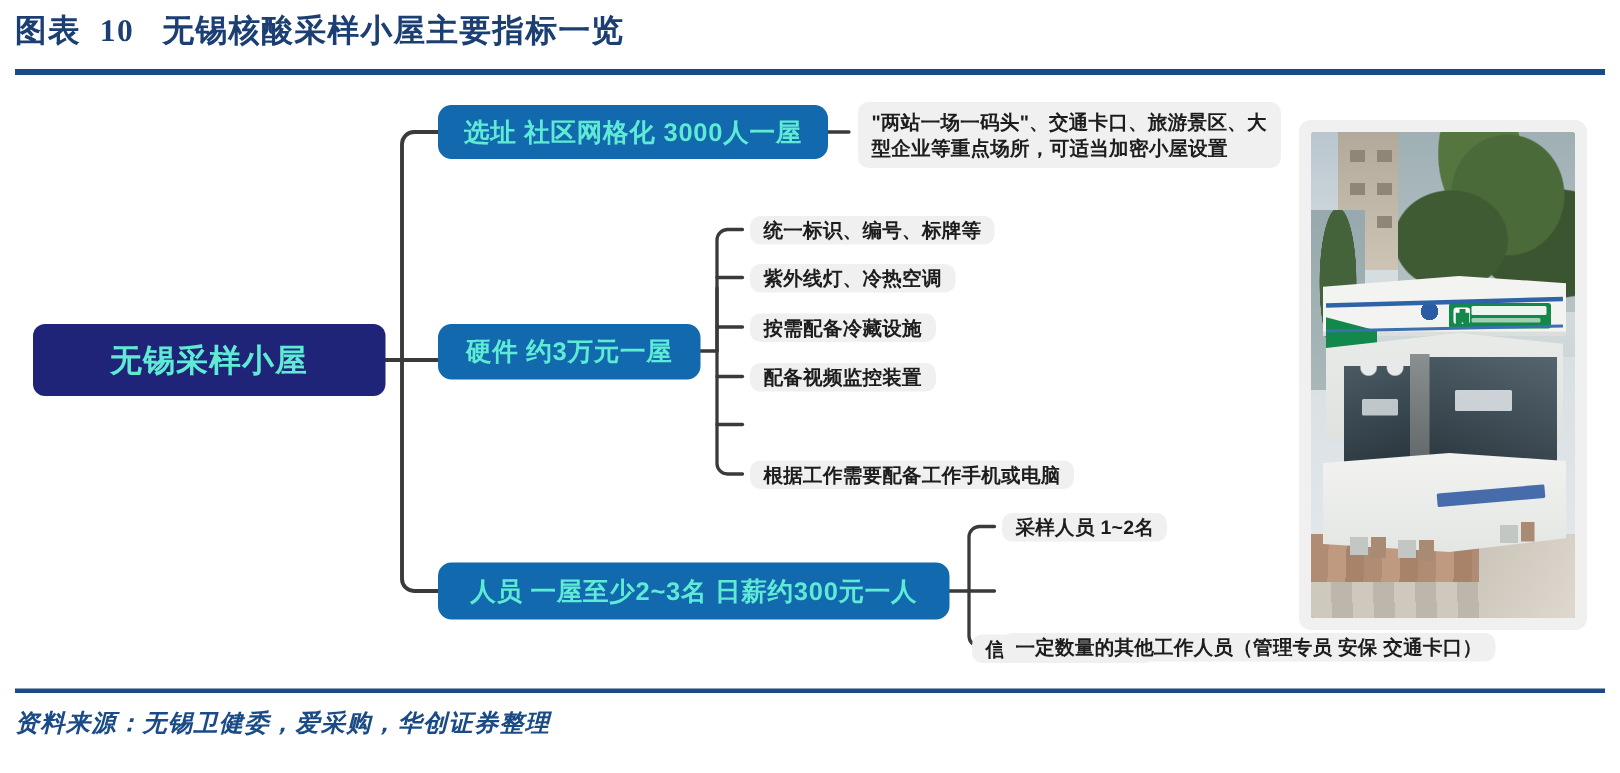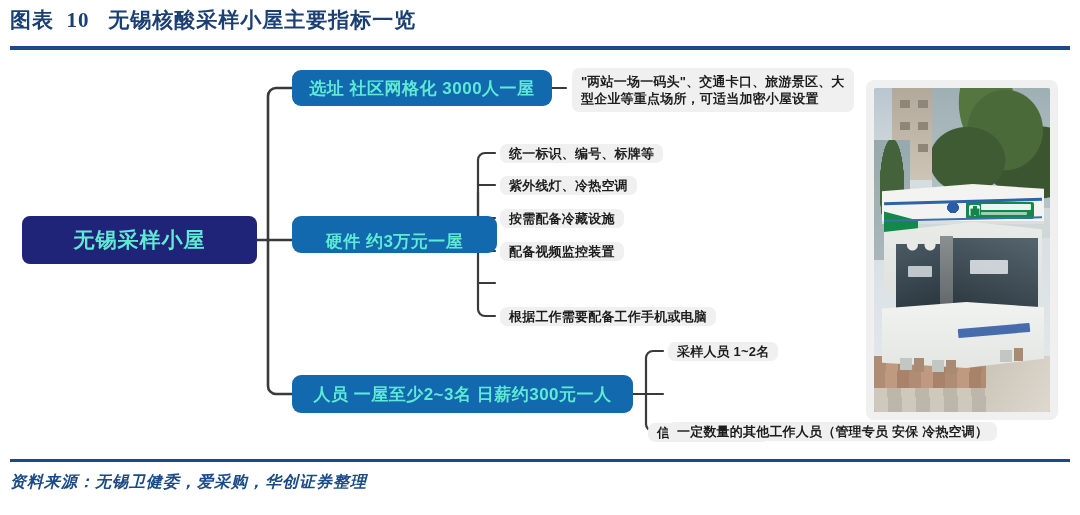--- a/index.html
+++ b/index.html
@@ -46,21 +46,21 @@
   .root{
     left:22px;top:164px;width:235px;height:48px;
     background:#1f2478;border-radius:8px;font-size:21px;
     letter-spacing:1px;
   }
   .branch{
     background:#1269ad;border-radius:9px;font-size:17px;
     letter-spacing:.5px;
   }
   .branch-1{left:292px;top:18px;width:260px;height:36px;}
-  .branch-2{left:292px;top:164px;width:205px;height:37px;align-items:flex-end;}
+  .branch-2{left:292px;top:164px;width:175px;height:37px;}
   .branch-3{left:292px;top:323px;width:341px;height:38px;}
 
   
   .leaf{
     position:absolute;
     background:#f0f0f0;border-radius:7px;
     color:#1d1d1d;font-weight:bold;font-size:13px;
     display:flex;align-items:center;
     padding:0 9px;box-sizing:border-box;white-space:nowrap;
     letter-spacing:.2px;
@@ -235,21 +235,21 @@
     <div class="node branch branch-3">
       <span>人员 一屋至少2~3名 日薪约300元一人</span>
     </div>
     <div class="leaf" style="left:668px;top:290px;height:19px;">
       <span>采样人员 1~2名</span>
     </div>
     <div class="leaf" style="left:648px;top:333px;height:19px;margin-top:38px;">
       <span>信息登记人员 1名</span>
     </div>
     <div class="leaf" style="left:668px;top:370px;height:19px;">
-      <span>一定数量的其他工作人员（管理专员 安保 冷热空调）</span>
+      <span>一定数量的其他工作人员（管理专员 安保 交通卡口）</span>
     </div>
 
     <div class="photo-card">
       <div class="photo">
         <div class="ph-sky"></div>
         <div class="ph-building"></div>
         <div class="ph-bwin" style="left:26px;top:12px;width:10px;height:8px;"></div>
         <div class="ph-bwin" style="left:44px;top:12px;width:10px;height:8px;"></div>
         <div class="ph-bwin" style="left:26px;top:34px;width:10px;height:8px;"></div>
         <div class="ph-bwin" style="left:44px;top:34px;width:10px;height:8px;"></div>

